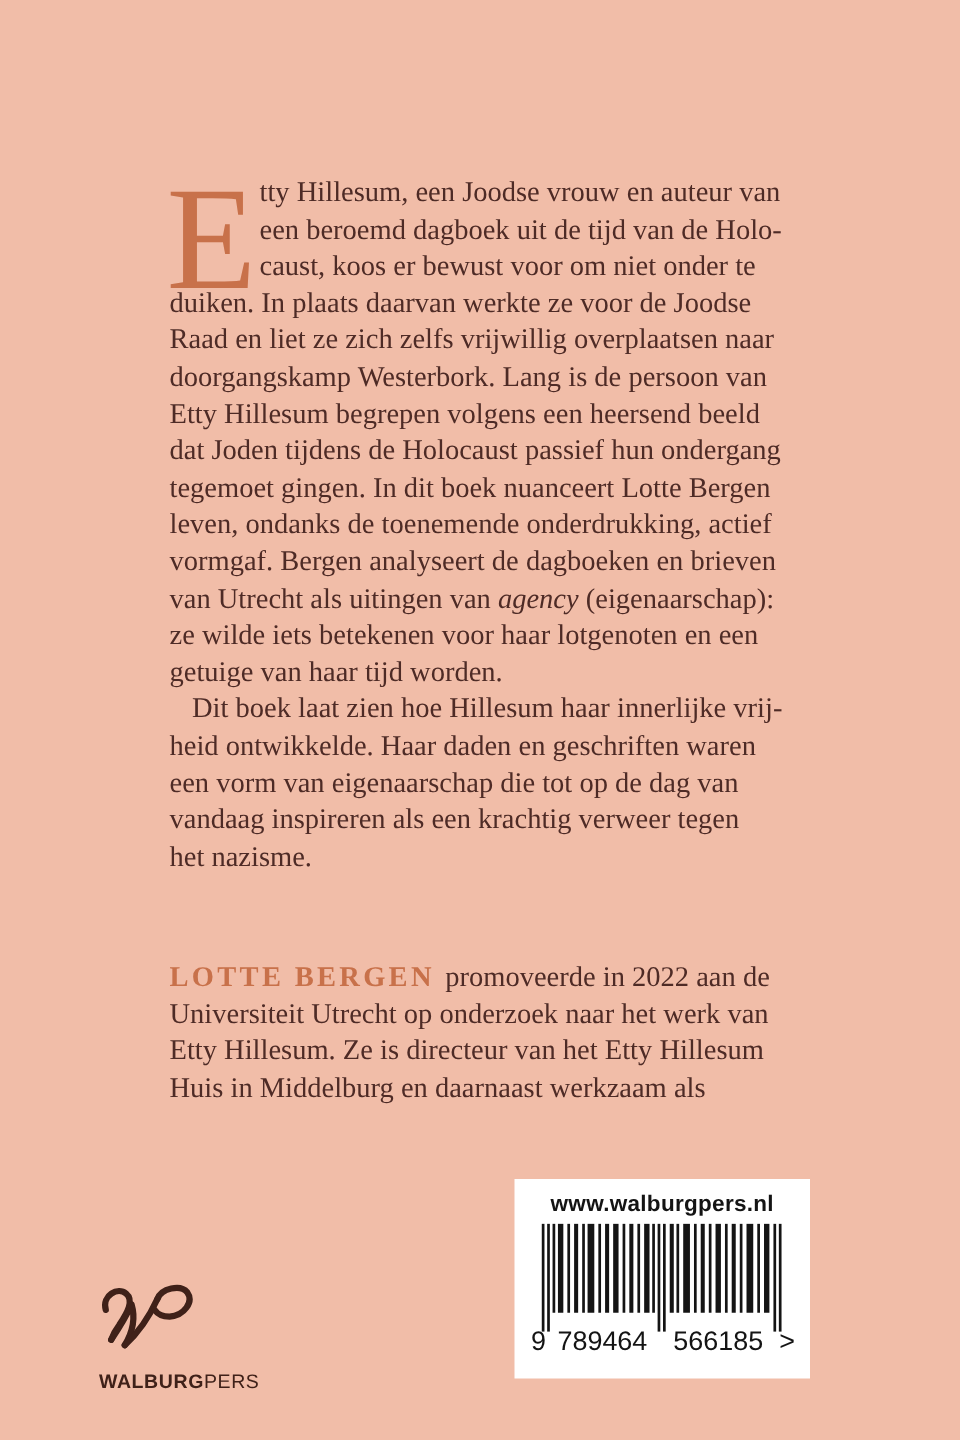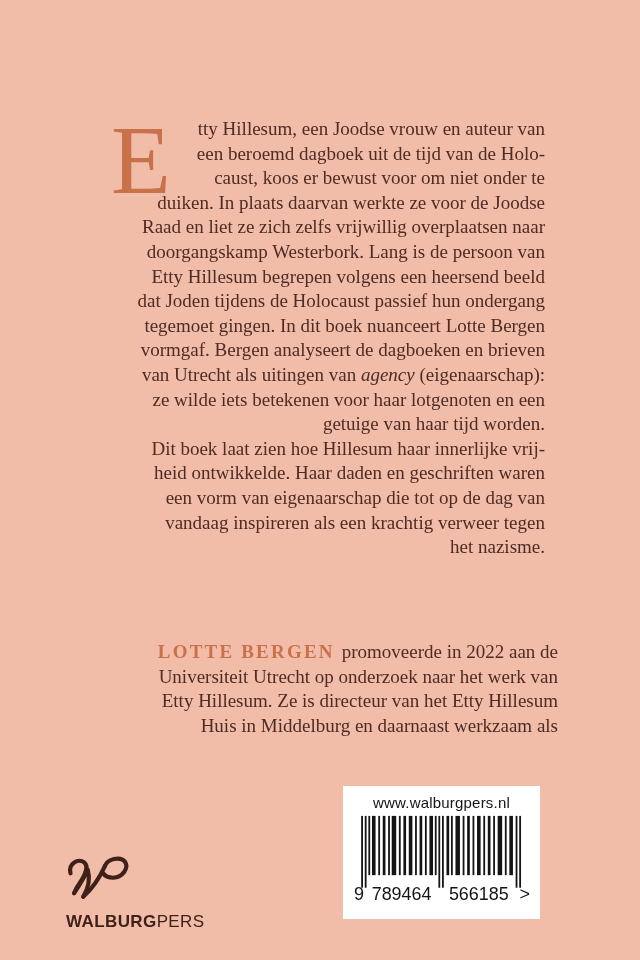--- a/index.html
+++ b/index.html
@@ -13,21 +13,21 @@
     overflow: hidden;
   }
   .blurb {
     position: absolute;
     left: 113px;
     top: 117px;
     width: 432px;
     font-size: 19px;
     line-height: 24.6px;
   }
-  .line { white-space: nowrap; text-align: right; }
+  .line { white-space: nowrap; }
   .indent-cap { padding-left: 60px; }
   .indent-para { padding-left: 15px; }
   .dropcap {
     position: absolute;
     left: -2px;
     top: -6px;
     font-size: 98px;
     line-height: 1;
     color: #c8714a;
     font-weight: normal;
@@ -49,39 +49,39 @@
   }
   .publisher {
     position: absolute;
     left: 66px;
     top: 856px;
     width: 120px;
     text-align: left;
   }
   .wordmark {
     font-family: "Liberation Sans", sans-serif;
-    font-size: 17px;
+    font-size: 13px;
     color: #3f2119;
     letter-spacing: 0.4px;
     margin-top: 3px;
     white-space: nowrap;
   }
   .wordmark .bold { font-weight: bold; }
   .barcode-panel {
     position: absolute;
     left: 343px;
     top: 786px;
     width: 197px;
     height: 133px;
     background: #ffffff;
     text-align: center;
   }
   .website {
     font-family: "Liberation Sans", sans-serif;
-    font-weight: normal;
+    font-weight: bold;
     font-size: 15px;
     color: #141414;
     padding-top: 8px;
     letter-spacing: 0.2px;
   }
   .bars { margin-top: 3px; }
 </style>
 </head>
 <body>
 
@@ -91,20 +91,21 @@
     <span class="dropcap">E</span>
     <div class="line indent-cap">tty Hillesum, een Joodse vrouw en auteur van</div>
     <div class="line indent-cap">een beroemd dagboek uit de tijd van de Holo-</div>
     <div class="line indent-cap">caust, koos er bewust voor om niet onder te</div>
     <div class="line">duiken. In plaats daarvan werkte ze voor de Joodse</div>
     <div class="line">Raad en liet ze zich zelfs vrijwillig overplaatsen naar</div>
     <div class="line">doorgangskamp Westerbork. Lang is de persoon van</div>
     <div class="line">Etty Hillesum begrepen volgens een heersend beeld</div>
     <div class="line">dat Joden tijdens de Holocaust passief hun ondergang</div>
     <div class="line">tegemoet gingen. In dit boek nuanceert Lotte Bergen</div>
+    <div class="line">leven, ondanks de toenemende onderdrukking, actief</div>
     <div class="line">vormgaf. Bergen analyseert de dagboeken en brieven</div>
     <div class="line"><span>van Utrecht als uitingen van </span><span class="it">agency</span><span> (eigenaarschap):</span></div>
     <div class="line">ze wilde iets betekenen voor haar lotgenoten en een</div>
     <div class="line">getuige van haar tijd worden.</div>
     <div class="line indent-para">Dit boek laat zien hoe Hillesum haar innerlijke vrij-</div>
     <div class="line">heid ontwikkelde. Haar daden en geschriften waren</div>
     <div class="line">een vorm van eigenaarschap die tot op de dag van</div>
     <div class="line">vandaag inspireren als een krachtig verweer tegen</div>
     <div class="line">het nazisme.</div>
   </div>

